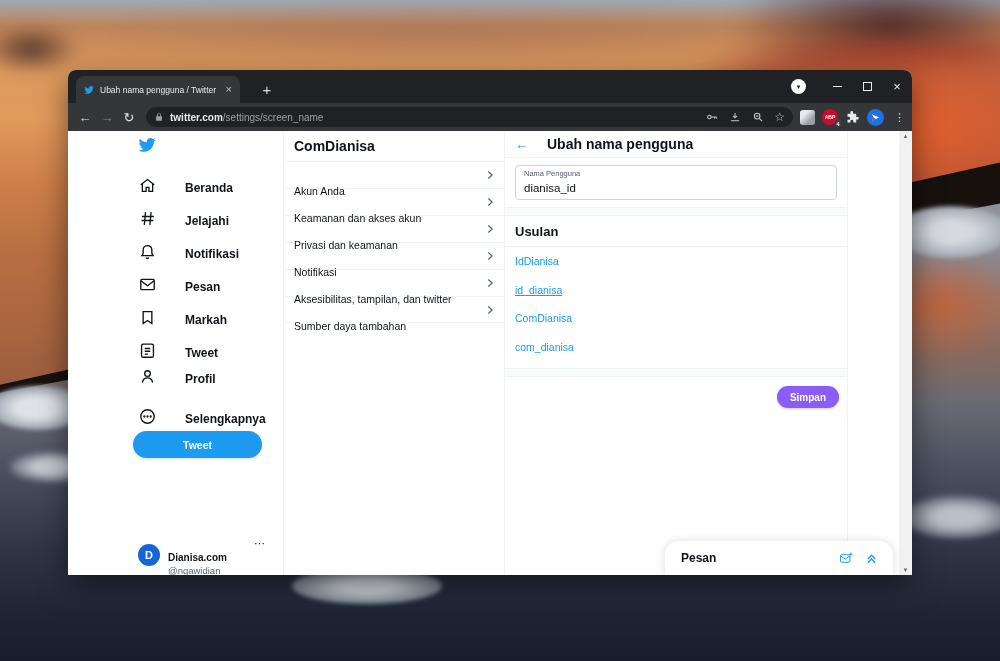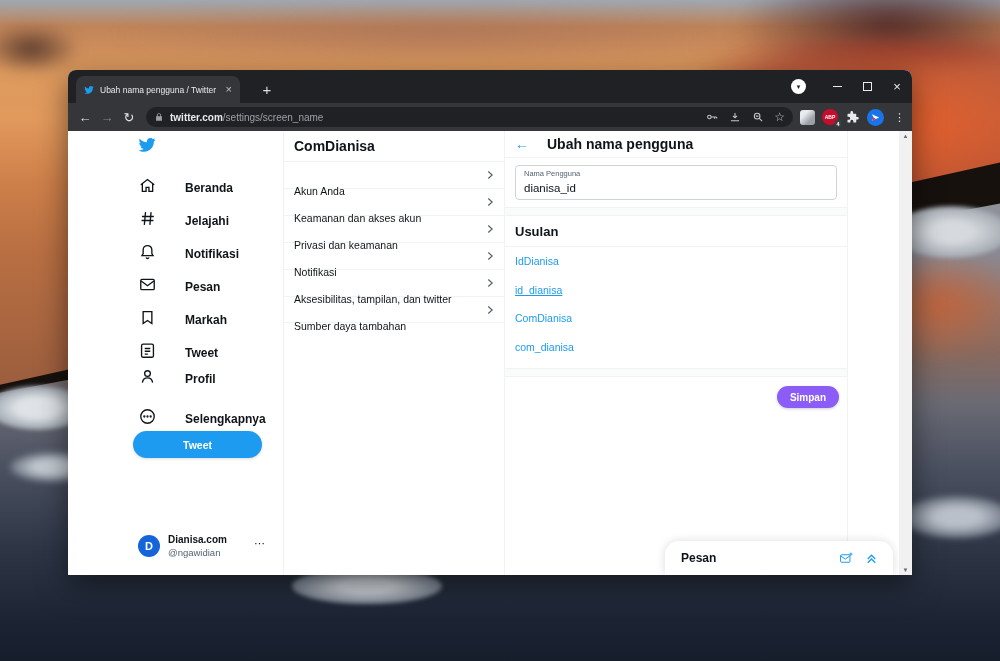--- a/index.html
+++ b/index.html
@@ -76,21 +76,21 @@
   .sidebar { position:absolute; left:0; top:0; bottom:0; width:215px; }
   .tw-logo { position:absolute; left:70px; top:5px; }
   .nav-item { position:absolute; left:70px; width:140px; height:33px; display:flex; align-items:flex-end; gap:28px; cursor:pointer; }
   .nav-label { font-size:12px; font-weight:bold; color:#0f1419; }
   .tweet-btn { position:absolute; left:65px; top:300px; width:129px; height:27px; border-radius:14px;
     background:#1d9bf0; color:#fff; font-size:10.5px; font-weight:bold; border:none;
     display:flex; align-items:center; justify-content:center; box-shadow:0 1px 3px rgba(0,0,0,.15); }
   .profile { position:absolute; left:70px; top:403px; width:130px; display:flex; align-items:center; gap:8px; }
   .profile-avatar { width:22px; height:22px; border-radius:50%; background:#1565d8; color:#fff;
     font-size:11px; font-weight:bold; display:flex; align-items:center; justify-content:center; }
-  .profile-name { font-size:10px; font-weight:bold; line-height:1.25; }
+  .profile-name { font-size:10px; font-weight:bold; line-height:1.25;margin-top:18px; }
   .profile-handle { font-size:9.5px; color:#536471; }
   .profile-more { position:absolute; left:186px; top:406px; font-size:11px; color:#0f1419; letter-spacing:1px; }
 
   .settings-col { position:absolute; left:215px; top:0; bottom:0; width:222px;
     border-left:1px solid #eff3f4; border-right:1px solid #eff3f4; }
   .settings-title { height:30px; display:flex; align-items:center; padding-left:10px;
     font-size:14px; font-weight:bold; }
   .settings-item { height:27px; border-top:1px solid #eff3f4; display:flex; align-items:center;
     justify-content:space-between; padding:0 8px 0 10px; cursor:pointer; }
   .settings-item:last-child { border-bottom:1px solid #eff3f4; }

